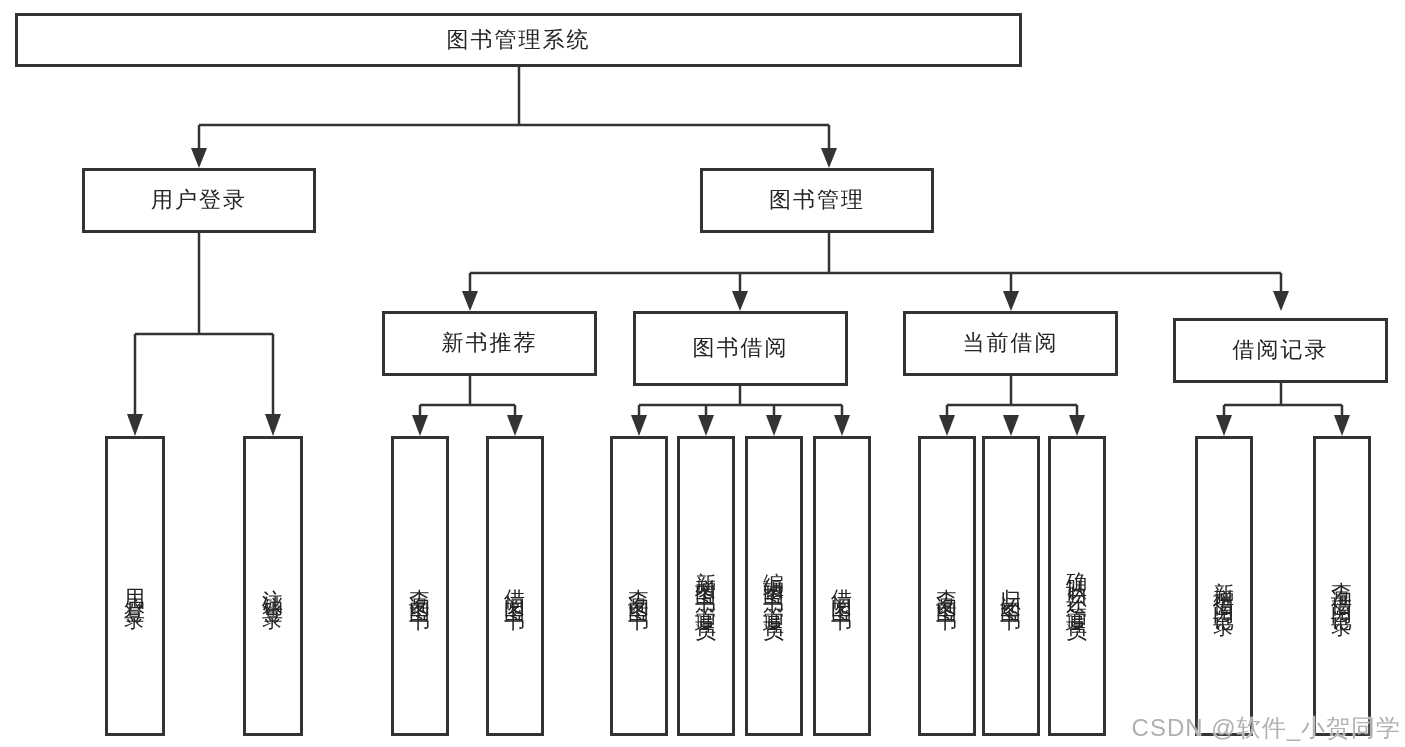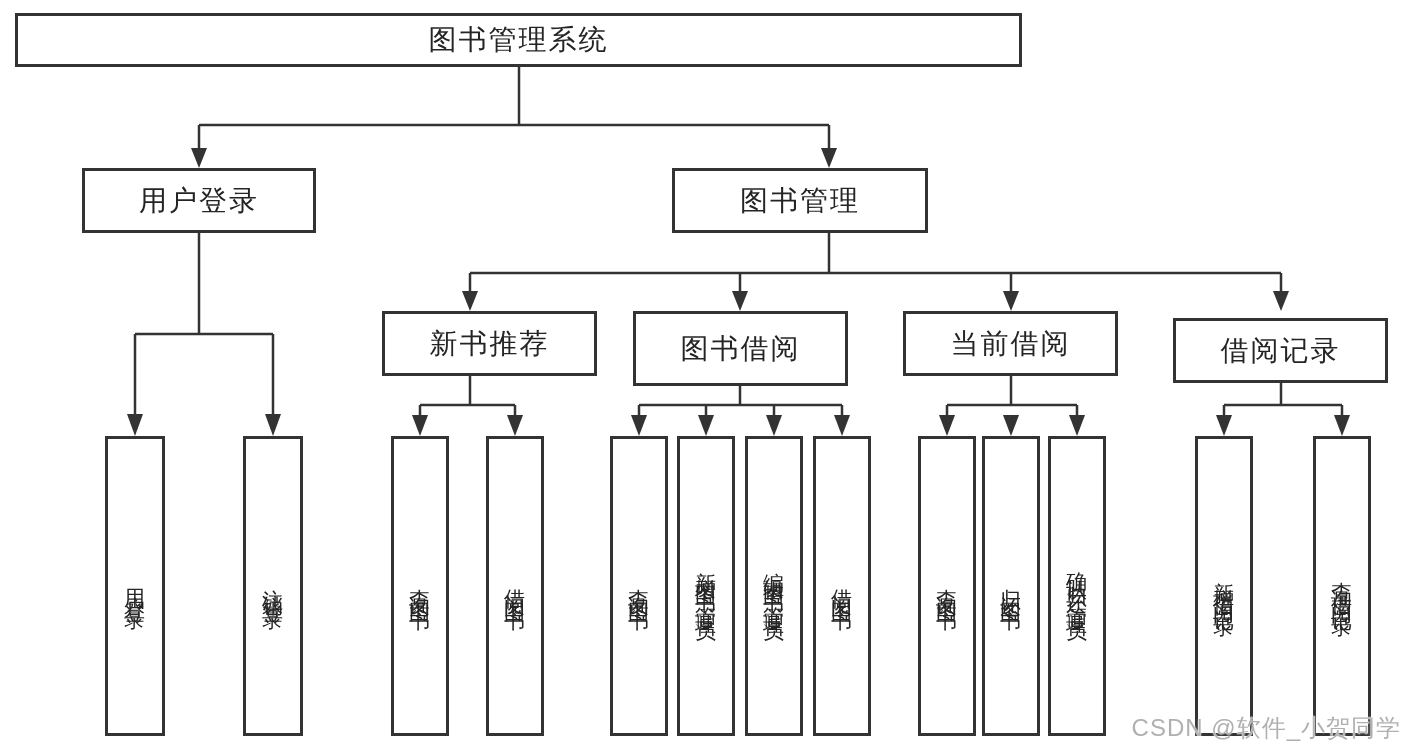--- a/index.html
+++ b/index.html
@@ -22,21 +22,21 @@
     position:absolute;
     background:#fff;
     border:3px solid var(--border);
     box-sizing:border-box;
     display:flex;
     align-items:center;
     justify-content:center;
     z-index:2;
   }
   .box .lbl{
-    font-size:28px;
+    font-size:22px;
     color:var(--text);
     letter-spacing:2px;
     white-space:nowrap;
     line-height:1.2;
   }
   .box.v .lbl{
     writing-mode:vertical-rl;
     text-orientation:mixed;
     font-size:21px;
     letter-spacing:7px;
@@ -129,21 +129,21 @@
     </g>
   </svg>
 
   <div class="box h" style="left:15px;top:13px;width:1007px;height:54px">
     <span class="lbl">图书管理系统</span>
   </div>
 
   <div class="box h" style="left:82px;top:168px;width:234px;height:65px">
     <span class="lbl">用户登录</span>
   </div>
-  <div class="box h" style="left:672px;top:168px;width:256px;height:65px">
+  <div class="box h" style="left:700px;top:168px;width:234px;height:65px">
     <span class="lbl">图书管理</span>
   </div>
 
   <div class="box h" style="left:382px;top:311px;width:215px;height:65px">
     <span class="lbl">新书推荐</span>
   </div>
   <div class="box h" style="left:633px;top:311px;width:215px;height:75px">
     <span class="lbl">图书借阅</span>
   </div>
   <div class="box h" style="left:903px;top:311px;width:215px;height:65px">

